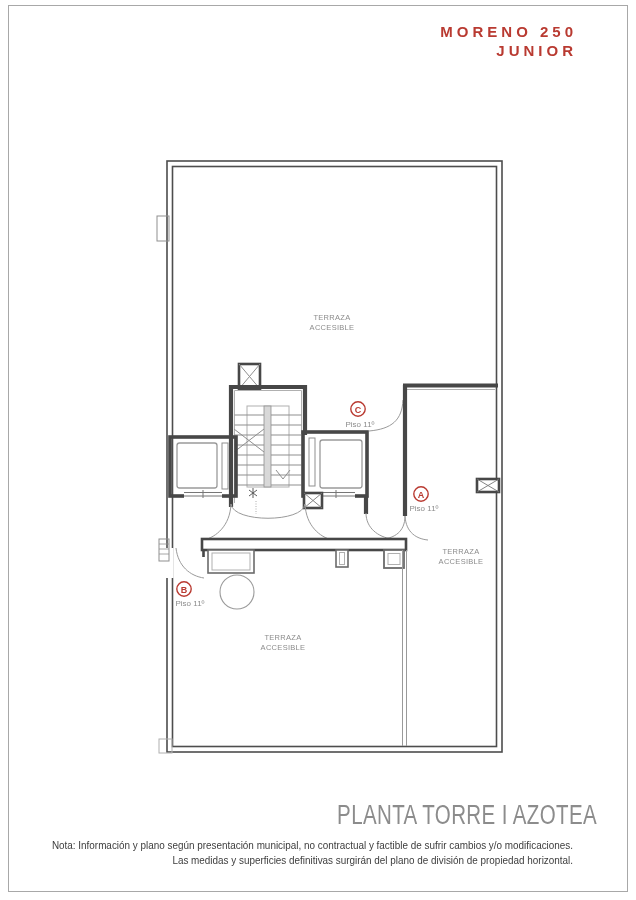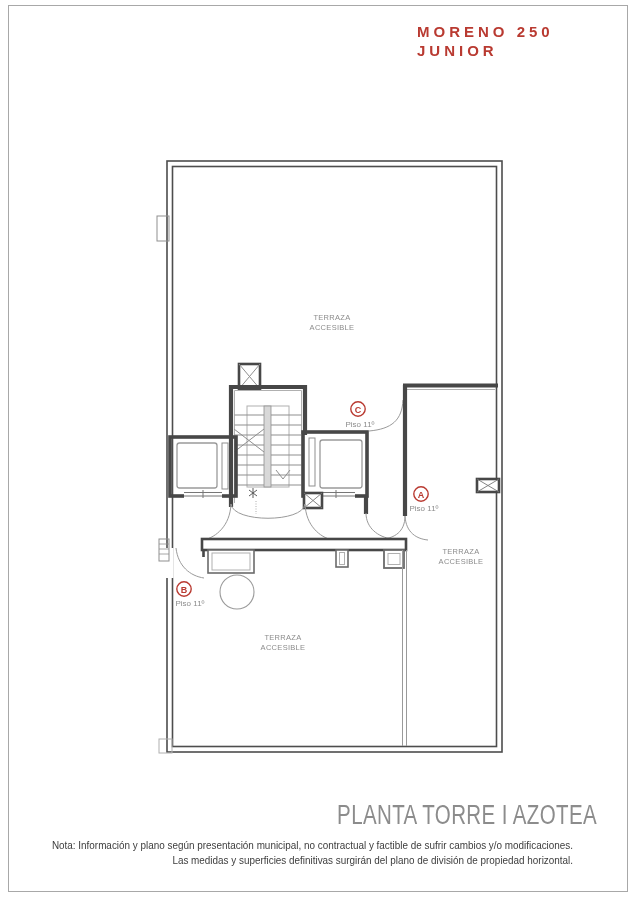--- a/index.html
+++ b/index.html
@@ -15,21 +15,21 @@
   .logo{position:absolute;left:24px;top:8px;}
   .logo-title{
     font-size:46px;font-weight:bold;color:#b4b4b4;line-height:48px;
     letter-spacing:1px;transform:scaleX(.92);transform-origin:left top;white-space:nowrap;
   }
   .logo-subtitle{
     font-size:18px;color:#c6c6c6;letter-spacing:1.2px;line-height:19px;
     transform:scaleX(.92);transform-origin:left top;white-space:nowrap;margin-top:1px;
   }
   .project{
-    position:absolute;left:417px;top:22px;width:160px;text-align:left;
+    position:absolute;left:417px;top:22px;width:160px;text-align:right;
     color:#b93a31;font-weight:bold;font-size:15px;letter-spacing:4px;line-height:19px;
     white-space:nowrap;
   }
   
   .plan-svg{position:absolute;left:0;top:0;}
   .wall-thick{stroke:#474747;stroke-width:4.2;fill:none;}
   .wall-med{stroke:#474747;stroke-width:2.6;fill:#fff;}
   .wall-thin{stroke:#4d4d4d;stroke-width:1.6;fill:none;}
   .lite{stroke:#b0b0b0;stroke-width:1;fill:none;}
   .mid{stroke:#8f8f8f;stroke-width:1;fill:none;}

